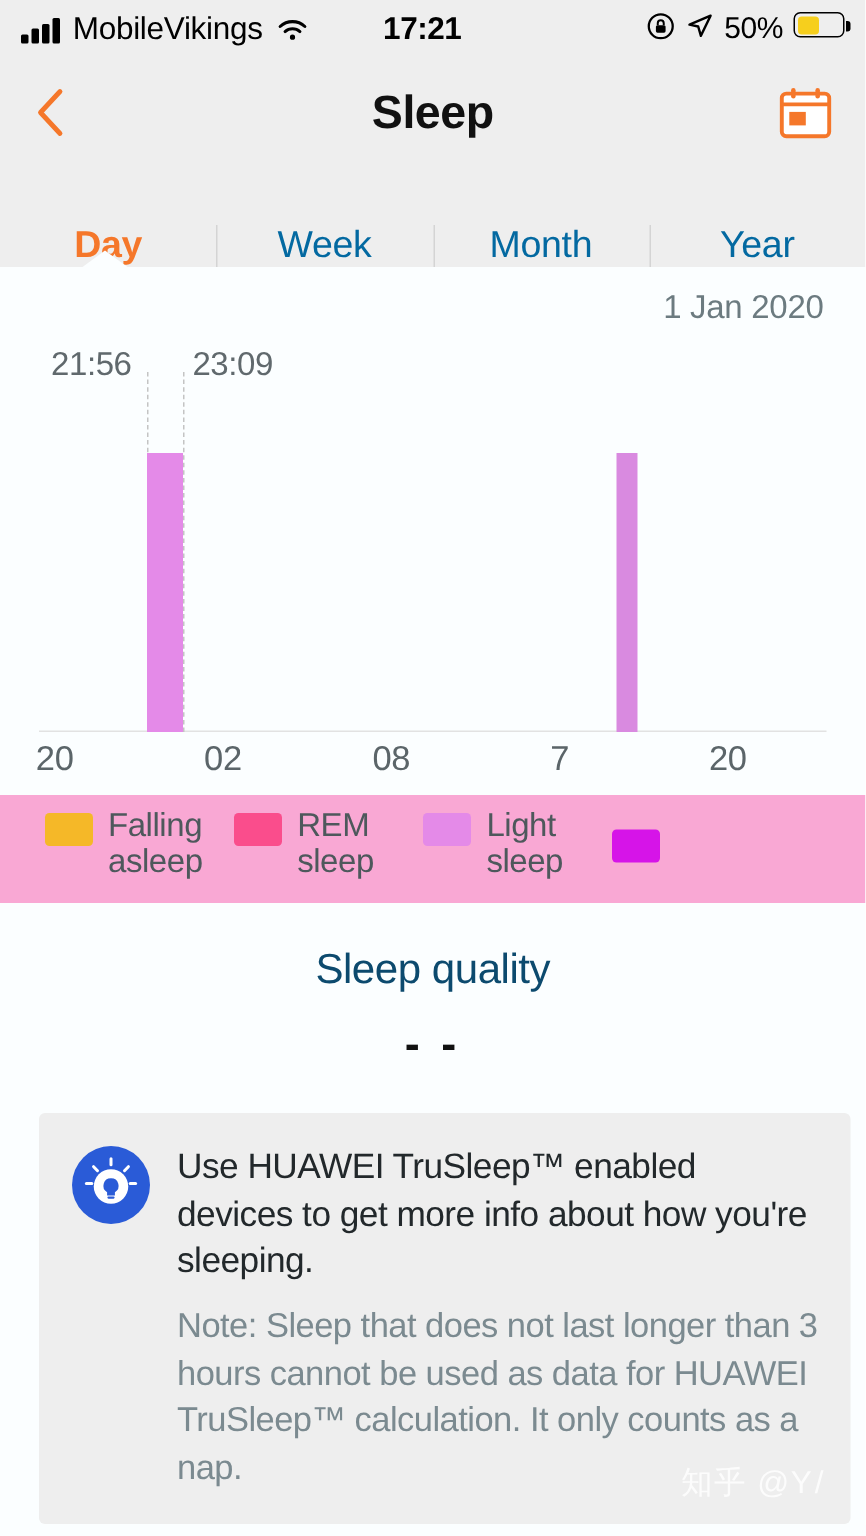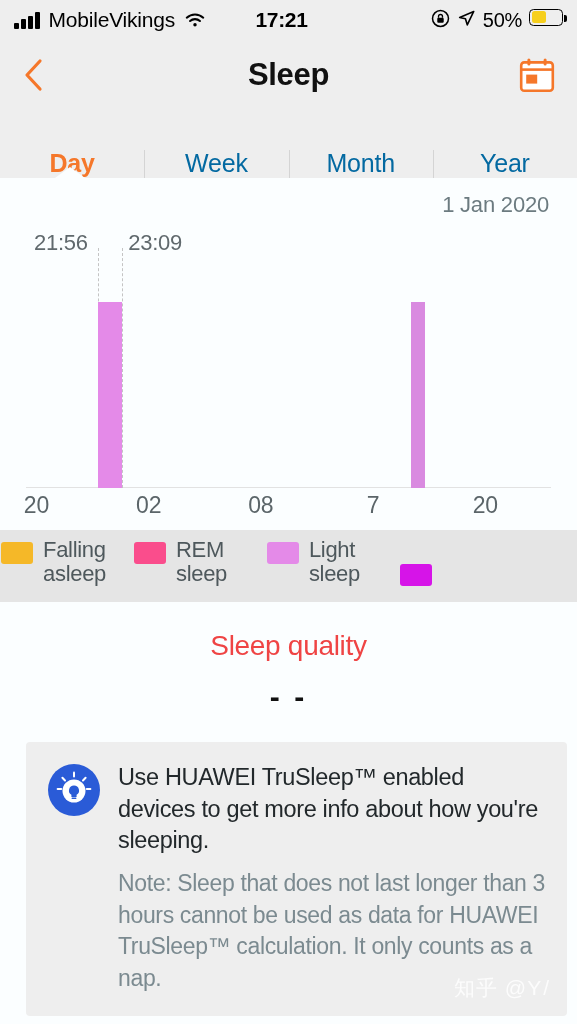--- a/index.html
+++ b/index.html
@@ -98,34 +98,34 @@
   .xticks {
     position: absolute; left: 0; right: 16px; bottom: 0; height: 32px;
   }
   .xtick {
     position: absolute; transform: translateX(-50%);
     font-size: 23px; color: #5b6569; letter-spacing: -0.2px;
   }
 
   
   .legend {
-    background: #e5e5e5; display: flex; align-items: flex-end;
-    padding: 8px 16px 16px 1px; gap: 4px;
+    background: #f9a8d4; display: flex; align-items: center;
+    padding: 8px 16px 16px 30px; gap: 4px;
   }
   .legend-item { display: flex; align-items: flex-start; gap: 10px; flex: 1; }
   .legend-item.wide { flex: 1.25; }
   .swatch { width: 32px; height: 22px; border-radius: 3px; flex: none; margin-top: 4px; }
   .legend-label {
     font-size: 22px; color: #4e585c; line-height: 1.1; letter-spacing: -0.3px;
     white-space: pre-line;
   }
 
   
   .quality { background: #fbfeff; text-align: center; padding: 28px 0 22px 0; }
-  .quality-title { font-size: 28px; color: #ef4444; letter-spacing: -0.3px; }
+  .quality-title { font-size: 28px; color: #0c4a6e; letter-spacing: -0.3px; }
   .quality-value {
     font-size: 30px; color: #111; font-weight: 700;
     letter-spacing: 3px; margin-top: 18px;
   }
 
   
   .info-wrap { background: #fbfeff; padding: 6px 10px 0 26px; }
   .info-card {
     background: #eeeeee; border-radius: 4px;
     display: flex; gap: 18px; padding: 20px 22px 22px 22px;

